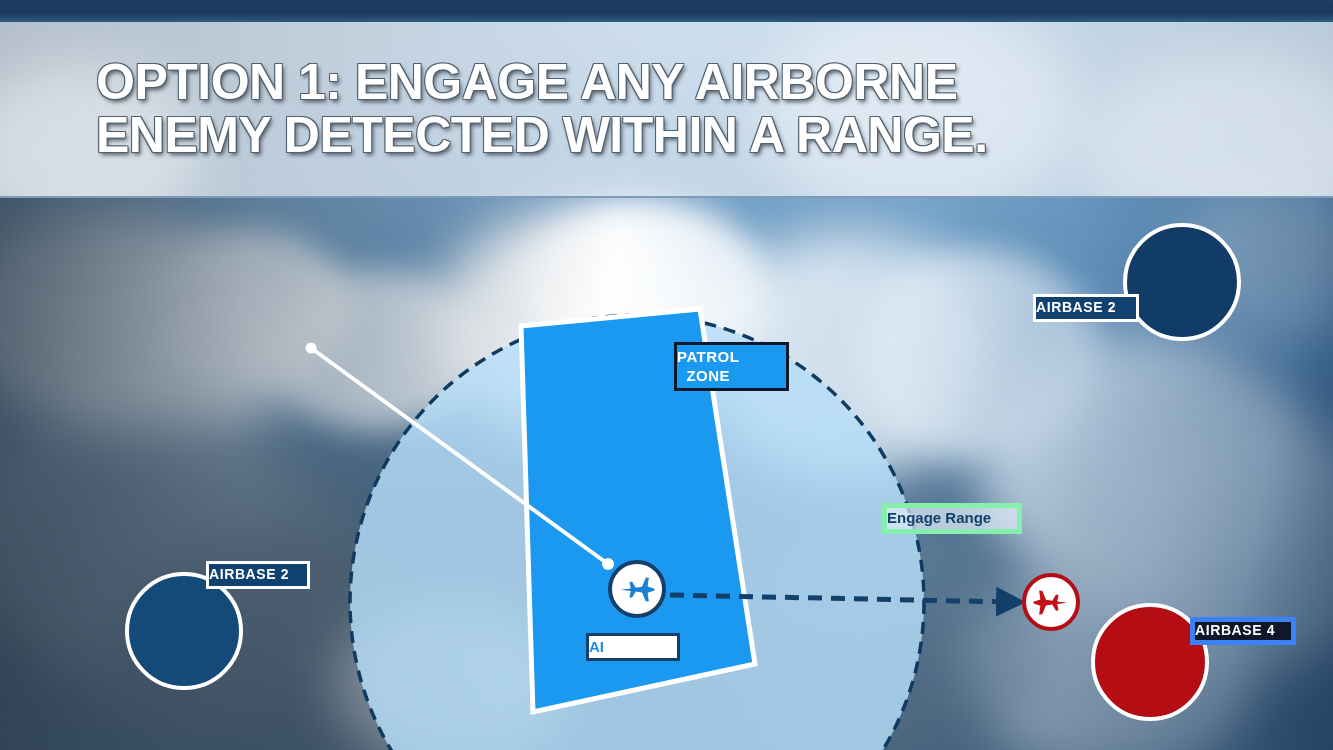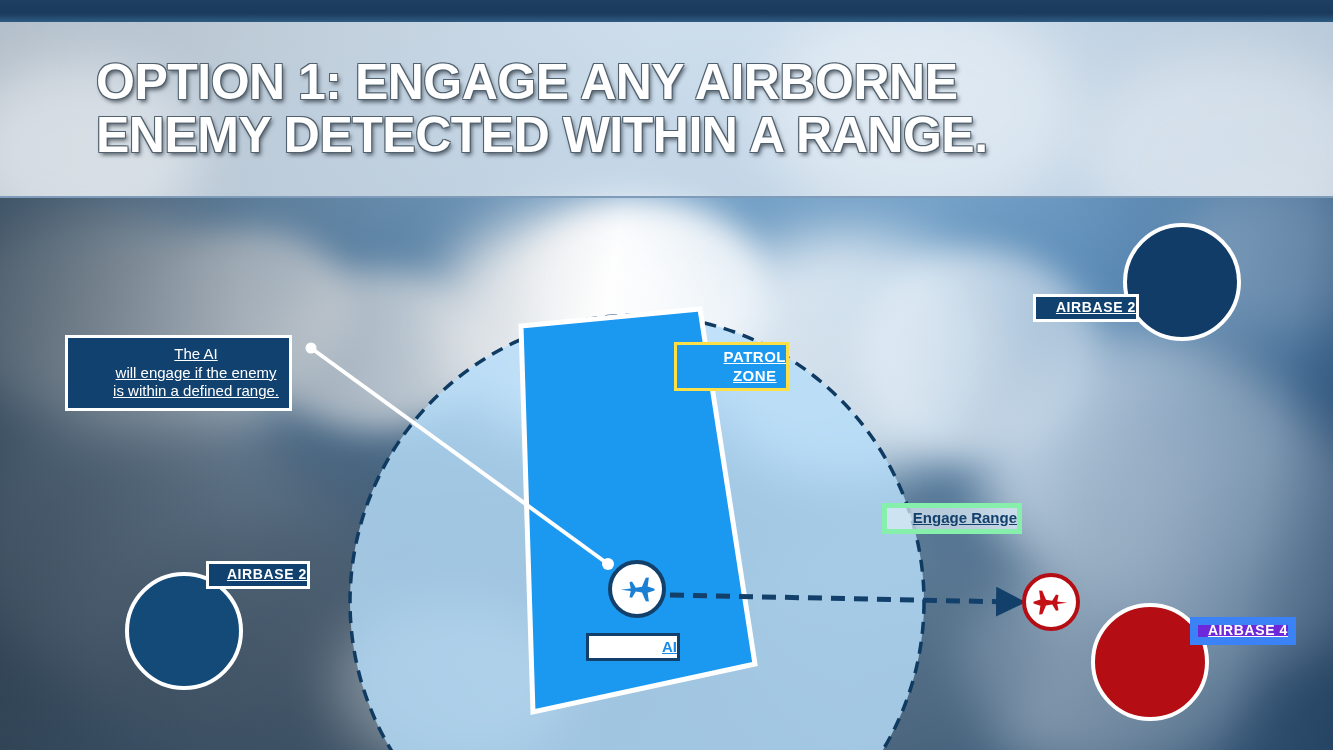--- a/index.html
+++ b/index.html
@@ -60,28 +60,27 @@
     white-space:pre-line;
   }
 
   
   .canvas{position:absolute;left:0;top:196px;width:1333px;height:554px;}
   svg.layer{position:absolute;left:0;top:0;width:1333px;height:554px;overflow:visible;}
 
   
   .lbl{
     position:absolute;box-sizing:border-box;
-    display:flex;align-items:center;justify-content:flex-end;
+    display:flex;align-items:center;justify-content:flex-start;
     text-align:center;line-height:1.25;
     white-space:pre-line;
-    text-decoration:underline;
   }
   .lbl-navy{background:#11416e;border:3px solid #ffffff;color:#ffffff;}
-  .lbl-red{background:#6d28d9;border:8px solid #3b82f6;color:#ffffff;}
-  .lbl-blue{background:#1b98f0;border:3px solid #fde047;color:#ffffff;}
+  .lbl-red{background:#0f172a;border:5px solid #3b82f6;color:#ffffff;}
+  .lbl-blue{background:#1b98f0;border:3px solid #0f172a;color:#ffffff;}
   .lbl-white{background:#ffffff;border:3px solid #12406b;color:#1b8bea;}
   .lbl-glass{background:rgba(222,235,246,.72);border:5px solid #86efac;color:#12406b;}
 
   .airbase-lbl{font-size:14px;font-weight:bold;letter-spacing:.6px;}
   .zone-lbl{font-size:15px;font-weight:bold;letter-spacing:.5px;}
   .range-lbl{font-size:15px;font-weight:600;}
   .ai-lbl{font-size:15px;font-weight:600;}
   .callout{font-size:15px;font-weight:400;padding:8px 10px;}
 
   
@@ -163,25 +162,20 @@
         <path fill="#1b7fd4" d="M6 33 L22 31 L20 21 L24 20 L30 30 L40 28.5 L46 14 L51 13.5 L49 28 L60 31.5 L60 34.5 L49 38 L51 52 L46 51.5 L40 37.5 L30 36 L24 46 L20 45 L22 35 Z"></path>
       </svg>
     </div>
 
     <div class="unit enemy" style="left:1022px;top:377px;width:58px;height:58px;">
       <svg width="40" height="40" viewBox="0 0 64 64" style="transform:scaleX(-1);">
         <path fill="#c41017" d="M6 33 L22 31 L20 21 L24 20 L30 30 L40 28.5 L46 14 L51 13.5 L49 28 L60 31.5 L60 34.5 L49 38 L51 52 L46 51.5 L40 37.5 L30 36 L24 46 L20 45 L22 35 Z"></path>
       </svg>
     </div>
 
-    <div class="lbl lbl-navy callout" style="left:65px;top:139px;width:227px;height:76px;">
-      <span>The AI
-will engage if the enemy
-is within a defined range.</span>
-    </div>
 
     <div class="lbl lbl-blue zone-lbl" style="left:674px;top:146px;width:115px;height:49px;">
       <span>PATROL
 ZONE</span>
     </div>
 
     <div class="lbl lbl-glass range-lbl" style="left:882px;top:307px;width:140px;height:31px;">
       <span>Engage Range</span>
     </div>
 

